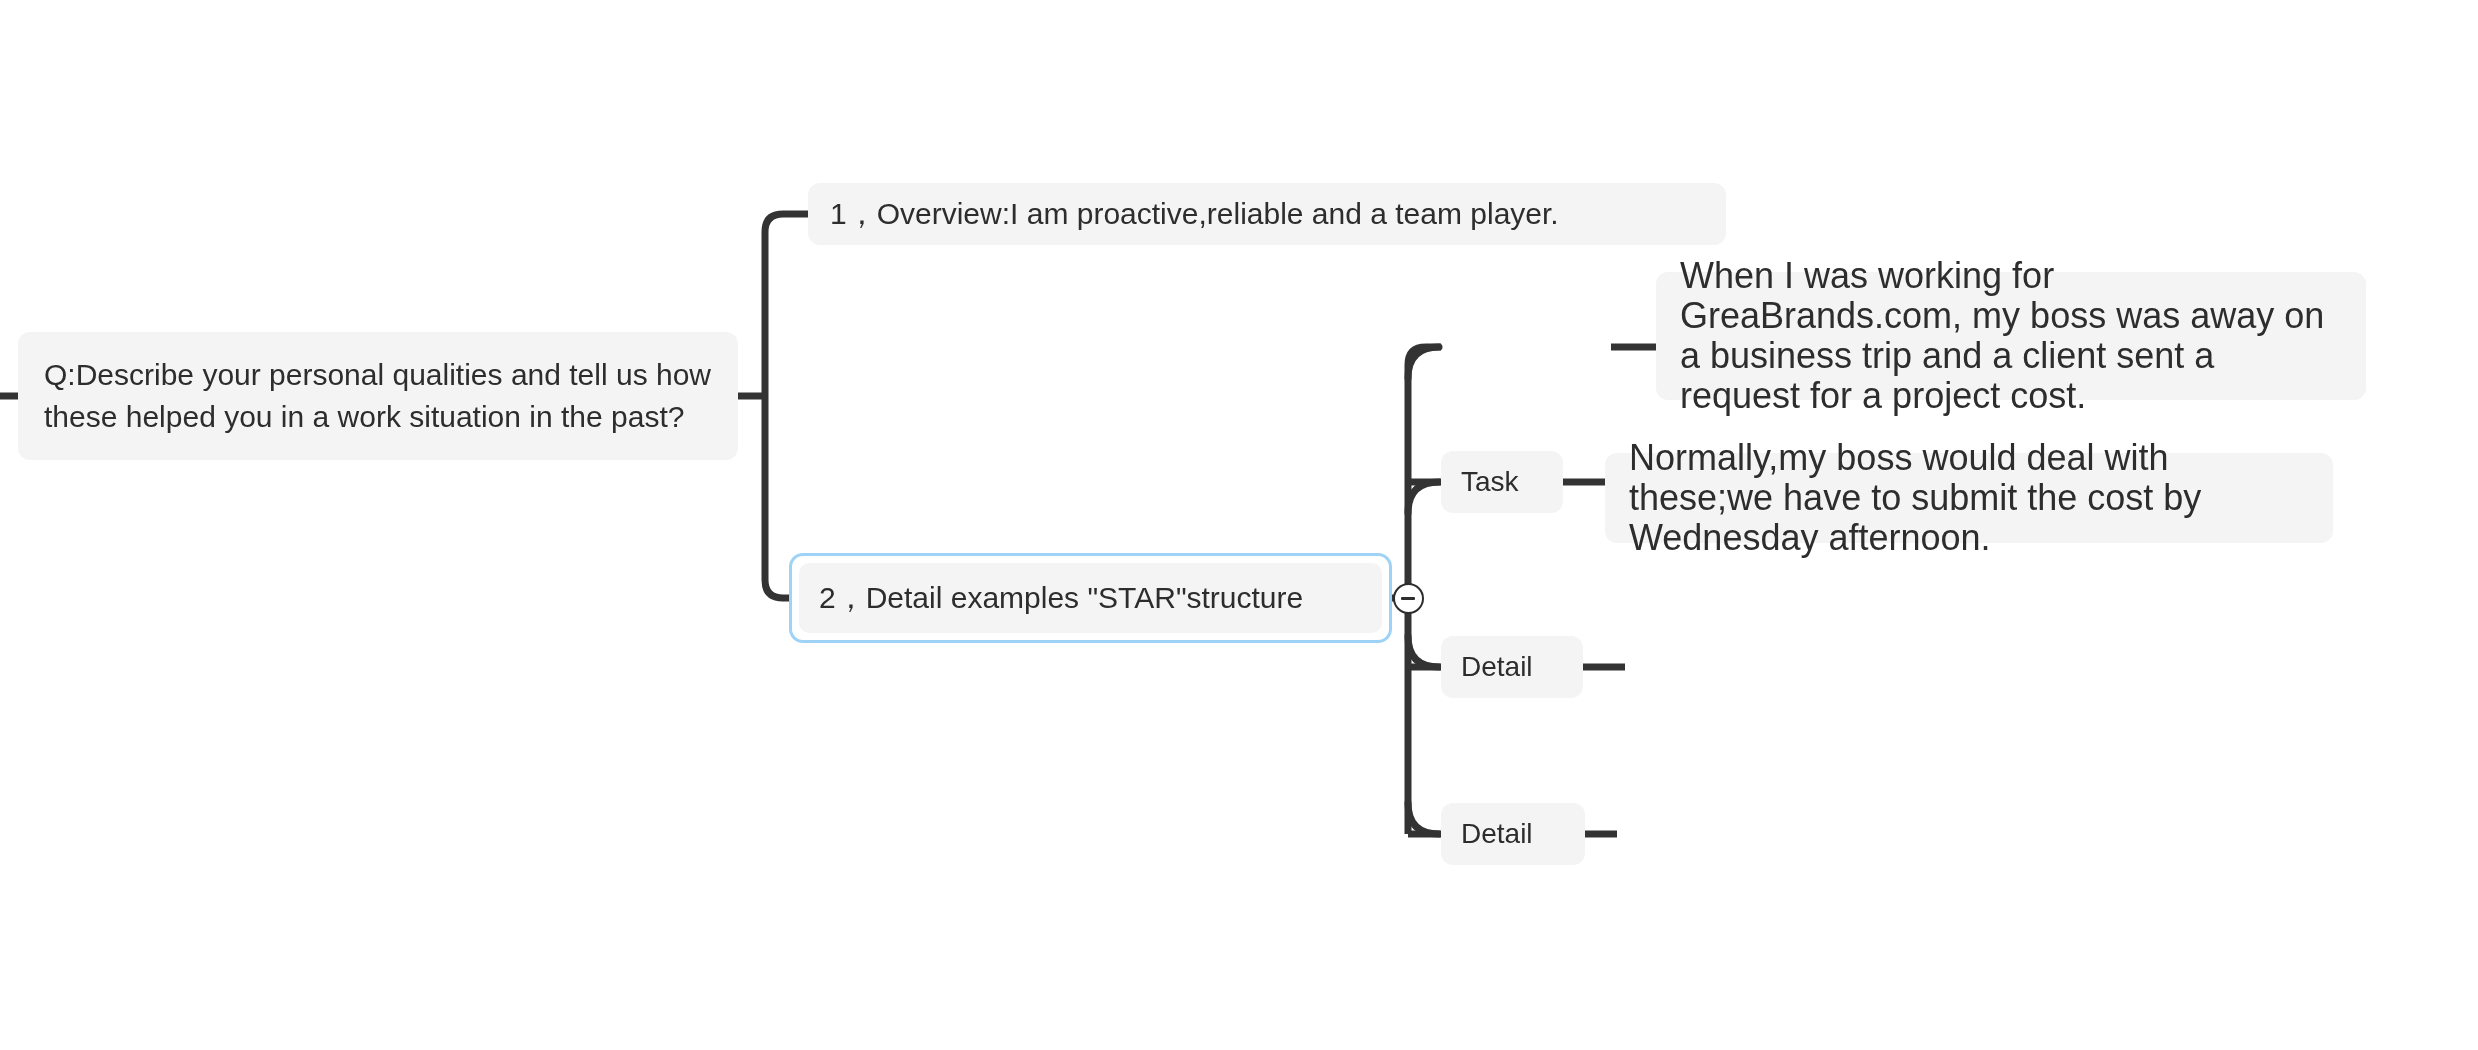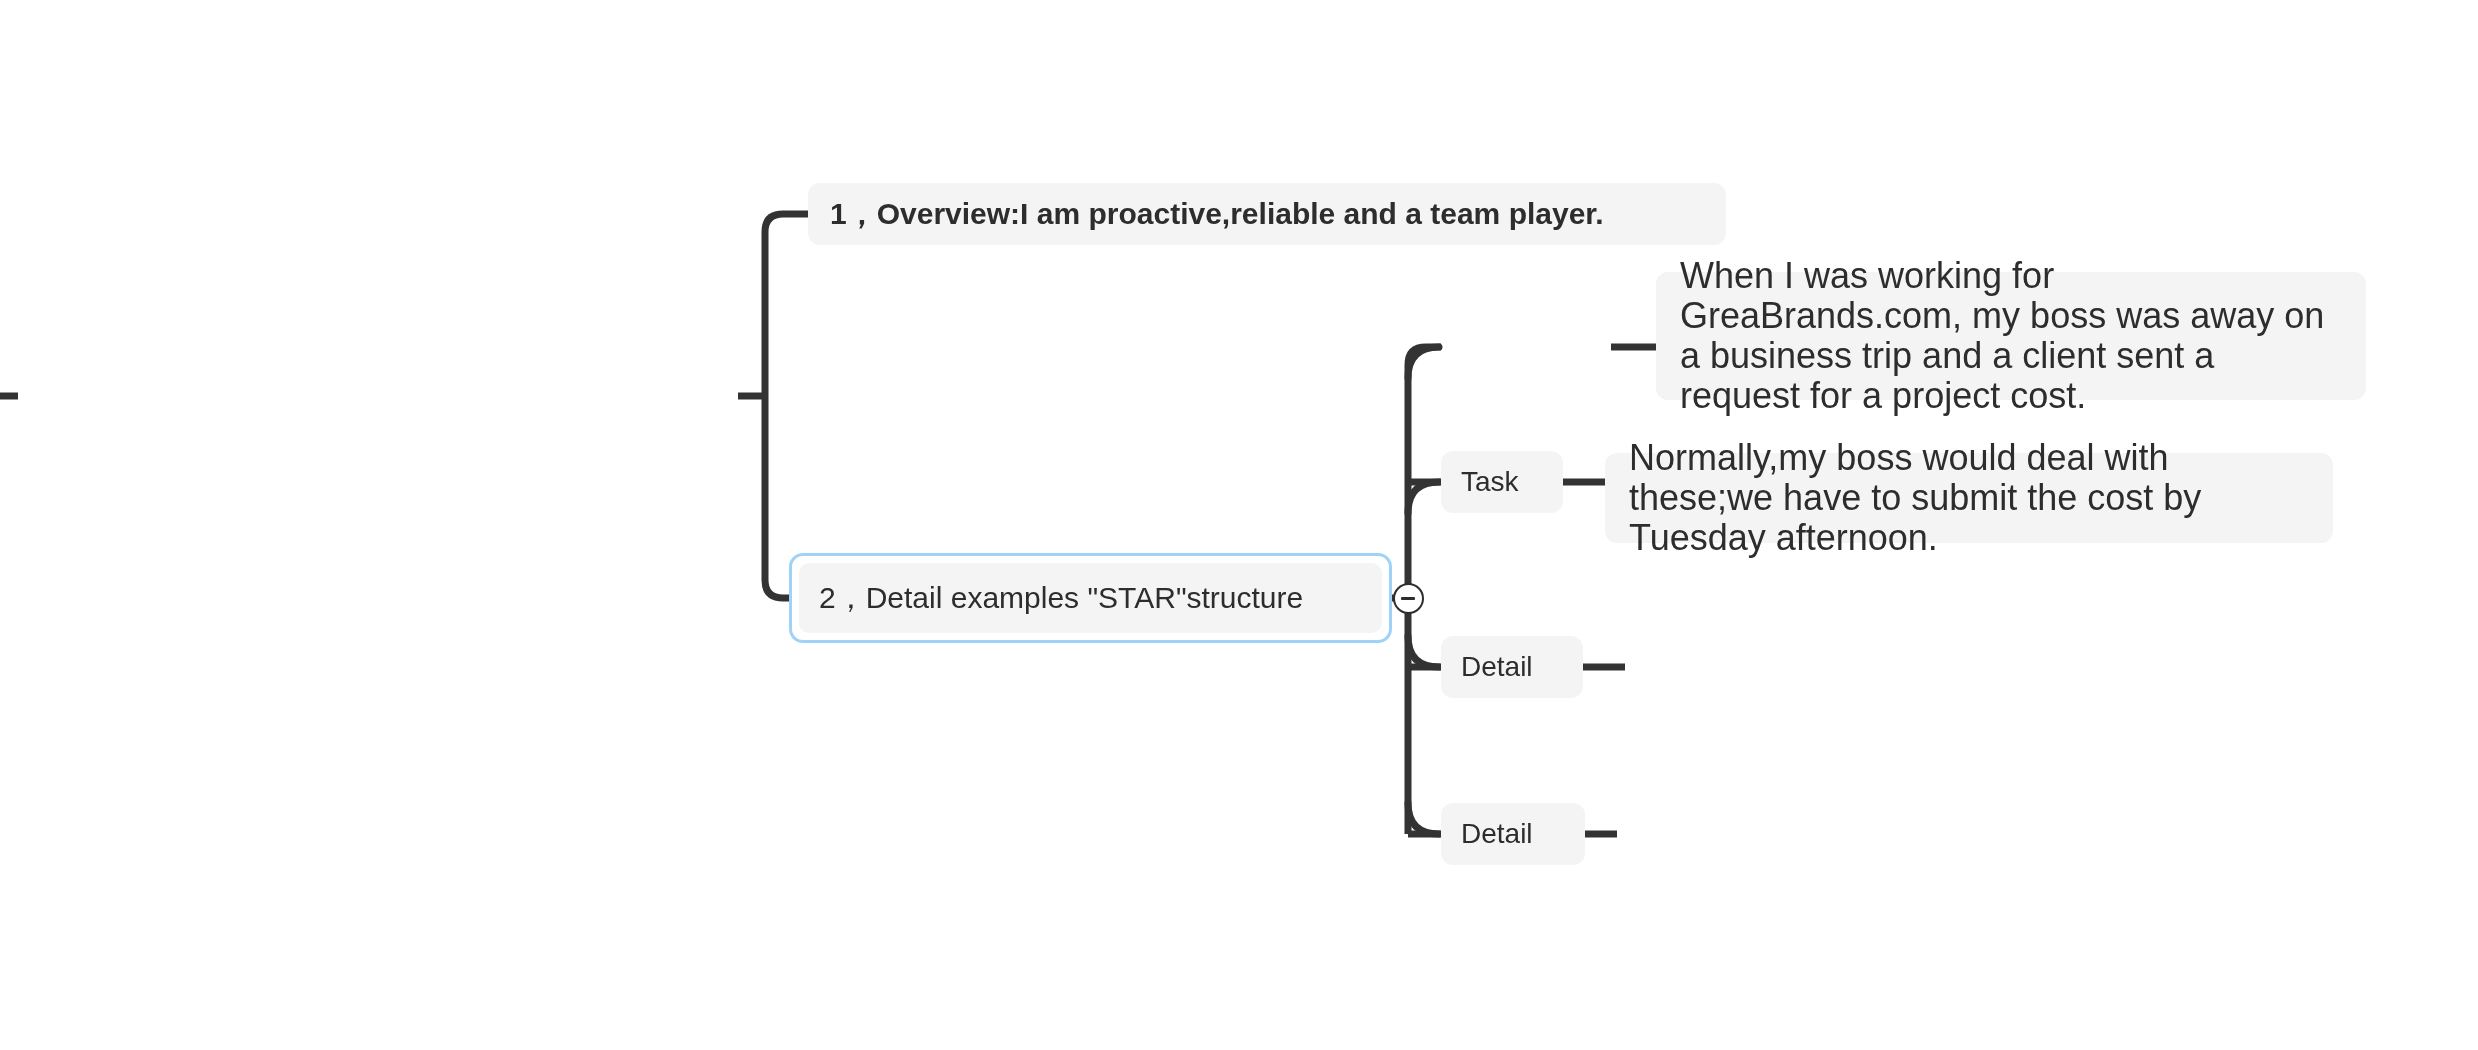--- a/index.html
+++ b/index.html
@@ -55,21 +55,20 @@
 
   
   #node-overview {
     left: 808px;
     top: 183px;
     width: 918px;
     height: 62px;
     padding: 0 22px;
     font-size: 30px;
     line-height: 40px;
-    font-weight: bold;
   }
 
   
   #node-detail-wrap {
     position: absolute;
     left: 789px;
     top: 553px;
     width: 603px;
     height: 90px;
     box-sizing: border-box;
@@ -173,20 +172,23 @@
     </g>
 
     <g fill="none" stroke="#333333" stroke-width="7" stroke-linecap="round">
       <path d="M1408 378 Q1408 347 1439 347"></path>
       <path d="M1408 513 Q1408 482 1439 482"></path>
       <path d="M1408 636 Q1408 667 1439 667"></path>
       <path d="M1408 803 Q1408 834 1439 834"></path>
     </g>
   </svg>
 
+  <div class="node" id="node-root">
+    <span class="node-text">Q:Describe your personal qualities and tell us how these helped you in a work situation in the past?</span>
+  </div>
 
   <div class="node" id="node-overview">
     <span class="node-text">1，Overview:I am proactive,reliable and a team player.</span>
   </div>
 
   <div id="node-detail-wrap">
     <div class="node" id="node-detail">
       <span class="node-text">2，Detail examples "STAR"structure</span>
     </div>
   </div>
@@ -202,16 +204,16 @@
     <span class="node-text">Detail</span>
   </div>
   <div class="node star-label" id="node-result">
     <span class="node-text">Detail</span>
   </div>
 
   <div class="node star-body" id="body-situation">
     <span class="node-text">When I was working for GreaBrands.com, my boss was away on a business trip and a client sent a request for a project cost.</span>
   </div>
   <div class="node star-body" id="body-task">
-    <span class="node-text">Normally,my boss would deal with these;we have to submit the cost by Tuesday afternoon.</span>
+    <span class="node-text">Normally,my boss would deal with these;we have to submit the cost by Wednesday afternoon.</span>
   </div>
 
 </div>
 
 </body></html>

